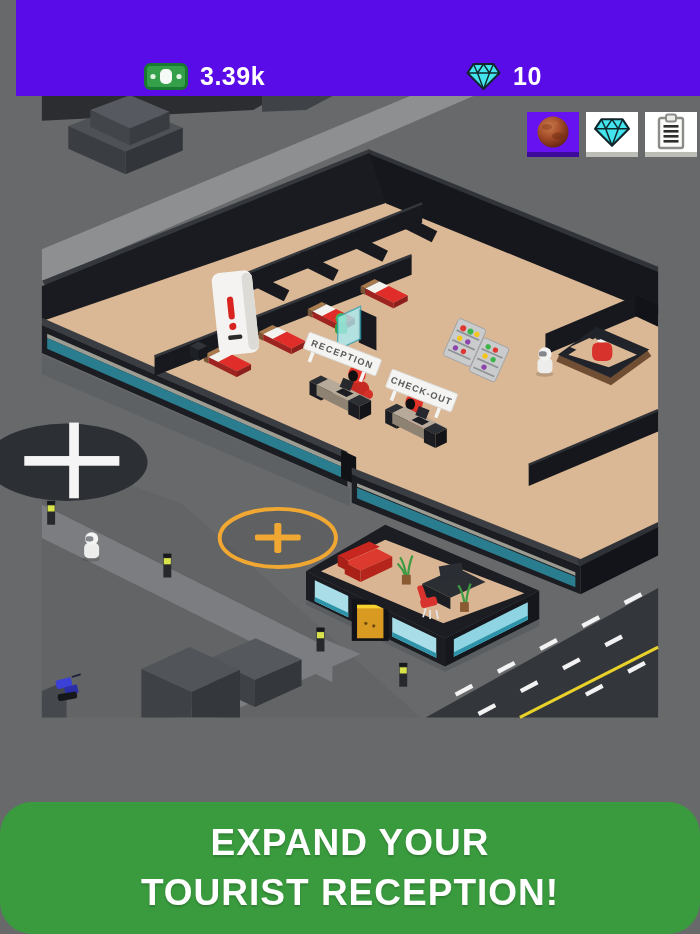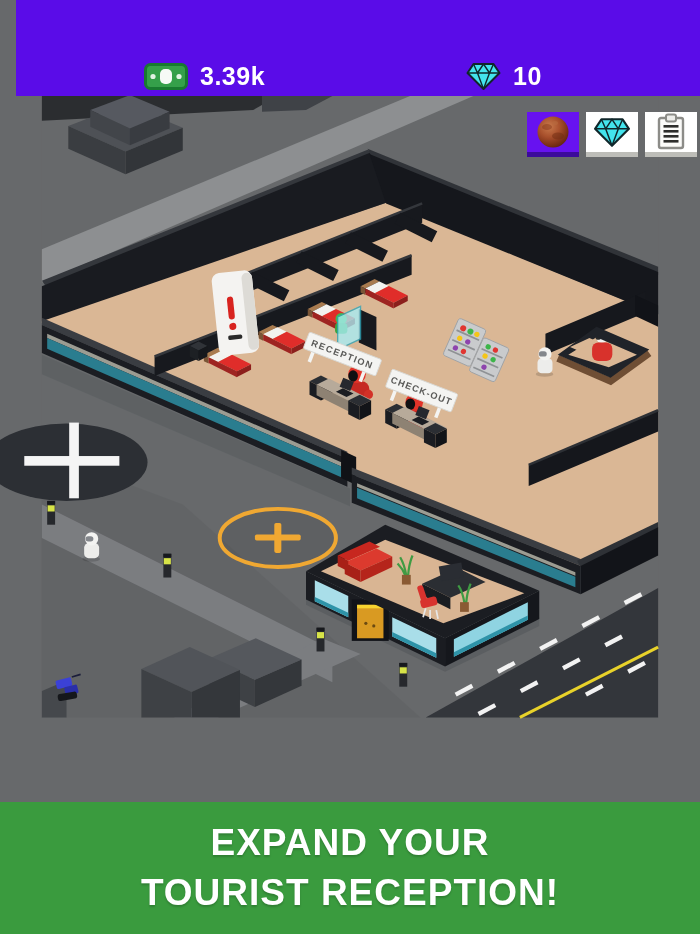--- a/index.html
+++ b/index.html
@@ -10,21 +10,21 @@
   .hud .group{position:absolute;display:flex;align-items:center;gap:12px;top:58px;height:36px;}
   .hud .val{color:#fff;font-weight:bold;font-size:25px;letter-spacing:.5px;}
   .g-money{left:128px;} .g-cap{left:297px;} .g-gem{left:450px;}
   
   .qbtns{position:absolute;top:112px;left:527px;display:flex;gap:7px;z-index:25;}
   .qbtn{width:52px;height:45px;background:#fff;border:0;border-bottom:5px solid #BDBDB8;
         display:flex;align-items:center;justify-content:center;padding:0;cursor:pointer;}
   .qbtn.purple{background:#6712F0;border-bottom-color:#3C0B9B;}
   
   .banner{position:absolute;left:0;top:802px;width:700px;height:132px;background:#3A9B3E;
-          display:flex;flex-direction:column;align-items:center;justify-content:center;z-index:30;}
+          display:flex;flex-direction:column;align-items:center;justify-content:center;z-index:30;border-radius:32px;}
   .banner div{color:#fff;font-weight:bold;font-size:37px;letter-spacing:1px;line-height:1.35;
               text-shadow:0 2px 2px rgba(0,0,0,.18);}
   
   .scene{position:absolute;left:0;top:96px;z-index:1;}
 </style>
 </head>
 <body>
 
 <div class="stage">
 

